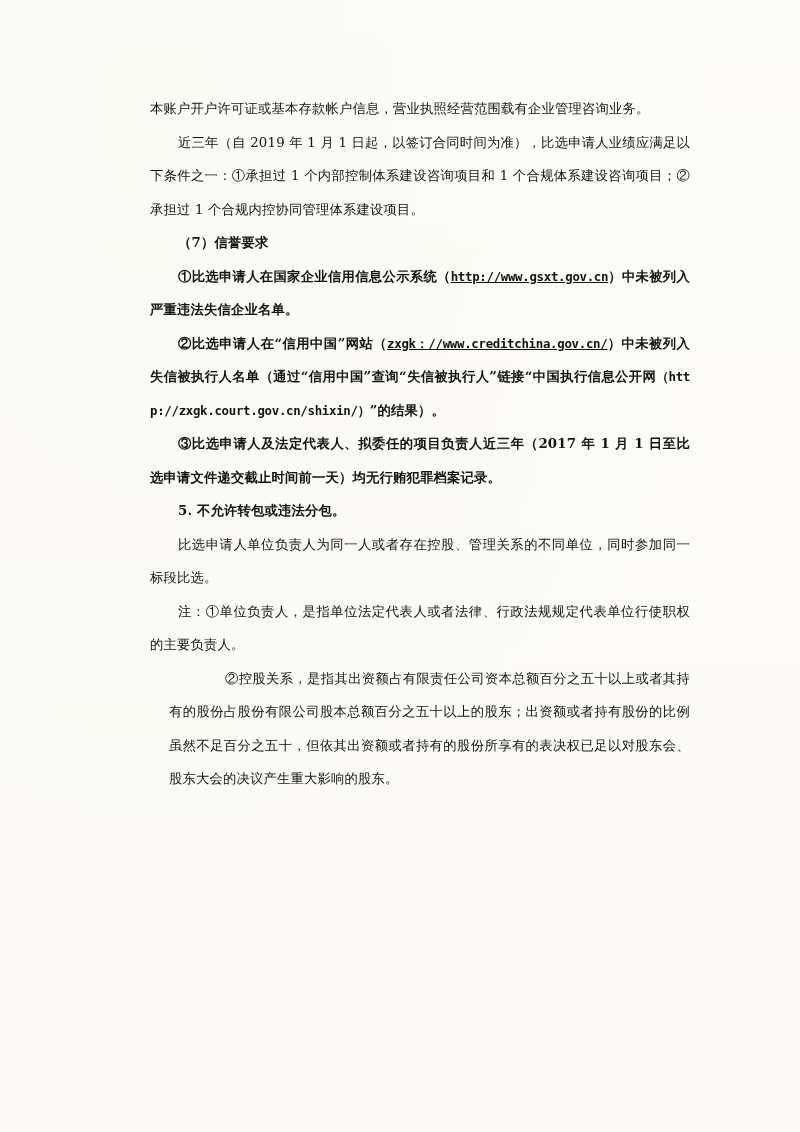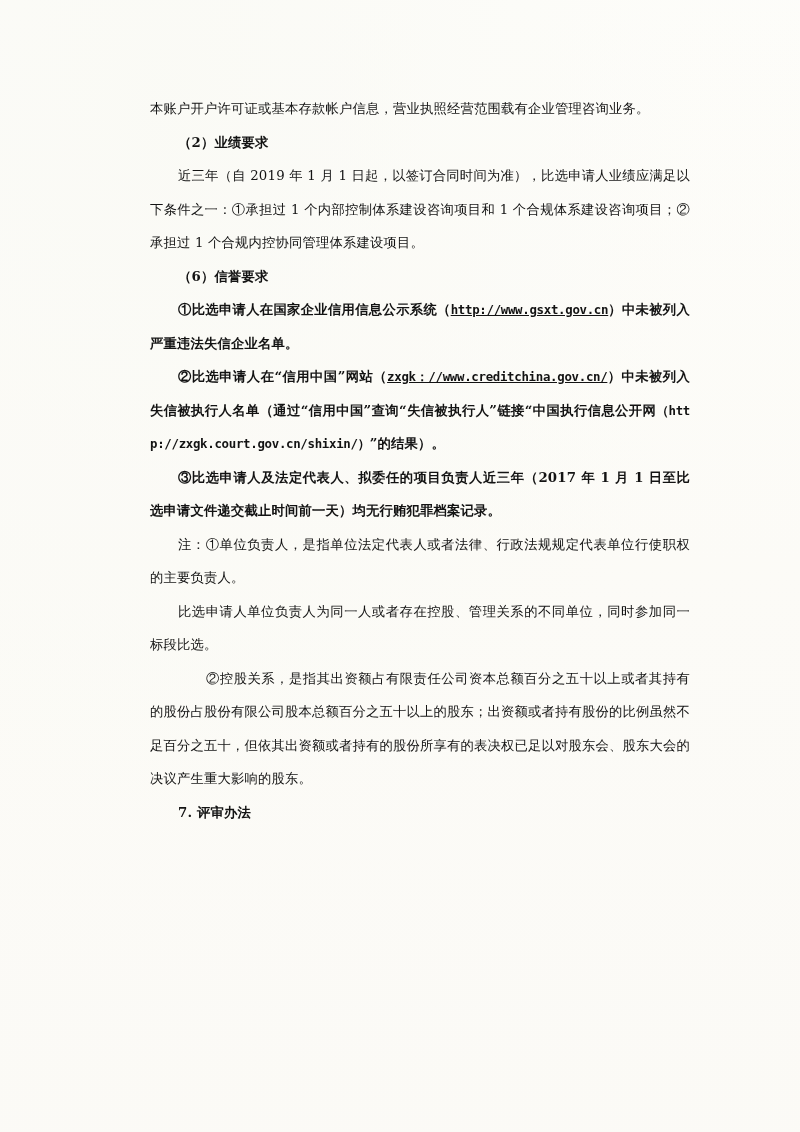--- a/index.html
+++ b/index.html
@@ -38,20 +38,21 @@
     margin: 0;
     text-align: justify;
     text-justify: inter-ideograph;
     word-break: break-all;
   }
   .indent {
     text-indent: 28px;
   }
   .indent2 {
     text-indent: 56px;
+    margin-left: 19px;
   }
   .bold {
     font-weight: bold;
   }
   .mono {
     font-family: "DejaVu Sans Mono", "Liberation Mono", monospace;
     font-size: 12.4px;
     letter-spacing: -0.3px;
   }
   .link {
@@ -61,39 +62,38 @@
 </style>
 </head>
 <body>
 
 <div class="page">
   <div class="scan-tint"></div>
   <div class="content">
 
     <p>本账户开户许可证或基本存款帐户信息，营业执照经营范围载有企业管理咨询业务。</p>
 
-    <p class="indent bold">（2）业绩要求</p>
 
     <p class="indent">近三年（自 2019 年 1 月 1 日起，以签订合同时间为准），比选申请人业绩应满足以下条件之一：①承担过 1 个内部控制体系建设咨询项目和 1 个合规体系建设咨询项目；②承担过 1 个合规内控协同管理体系建设项目。</p>
 
 
 
 
-    <p class="indent bold">（6）信誉要求</p>
+    <p class="indent bold">（7）信誉要求</p>
 
     <p class="indent bold"><span>①比选申请人在国家企业信用信息公示系统（</span><span class="mono link">http://www.gsxt.gov.cn</span><span>）中未被列入严重违法失信企业名单。</span></p>
 
     <p class="indent bold"><span>②比选申请人在“信用中国”网站（</span><span class="mono link">zxgk：//www.creditchina.gov.cn/</span><span>）中未被列入失信被执行人名单（通过“信用中国”查询“失信被执行人”链接“中国执行信息公开网</span><span class="mono">（http://zxgk.court.gov.cn/shixin/）</span><span>”的结果）。</span></p>
 
     <p class="indent bold">③比选申请人及法定代表人、拟委任的项目负责人近三年（2017 年 1 月 1 日至比选申请文件递交截止时间前一天）均无行贿犯罪档案记录。</p>
 
+    <p class="indent bold">5. 不允许转包或违法分包。</p>
 
+
+    <p class="indent">比选申请人单位负责人为同一人或者存在控股、管理关系的不同单位，同时参加同一标段比选。</p>
 
     <p class="indent">注：①单位负责人，是指单位法定代表人或者法律、行政法规规定代表单位行使职权的主要负责人。</p>
 
-    <p class="indent">比选申请人单位负责人为同一人或者存在控股、管理关系的不同单位，同时参加同一标段比选。</p>
-
     <p class="indent2">②控股关系，是指其出资额占有限责任公司资本总额百分之五十以上或者其持有的股份占股份有限公司股本总额百分之五十以上的股东；出资额或者持有股份的比例虽然不足百分之五十，但依其出资额或者持有的股份所享有的表决权已足以对股东会、股东大会的决议产生重大影响的股东。</p>
 
-    <p class="indent bold">7. 评审办法</p>
 
   </div>
 </div>
 
 </body></html>

